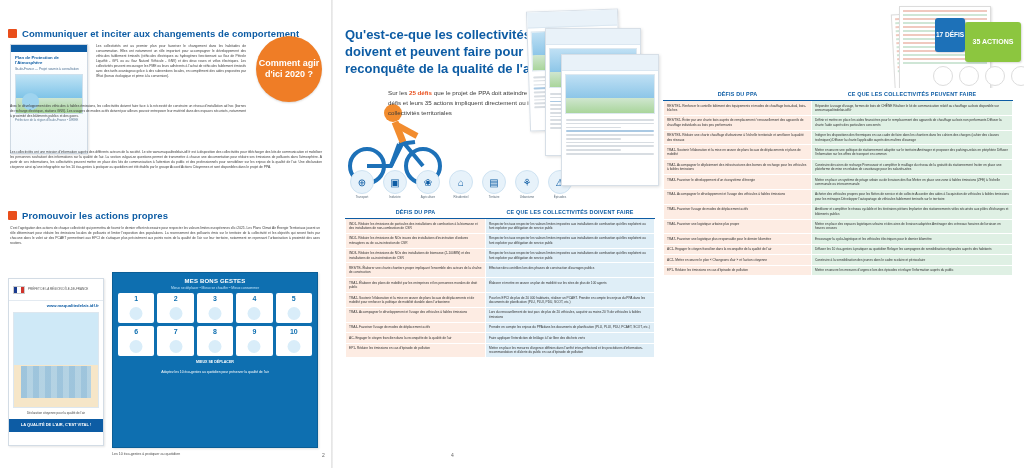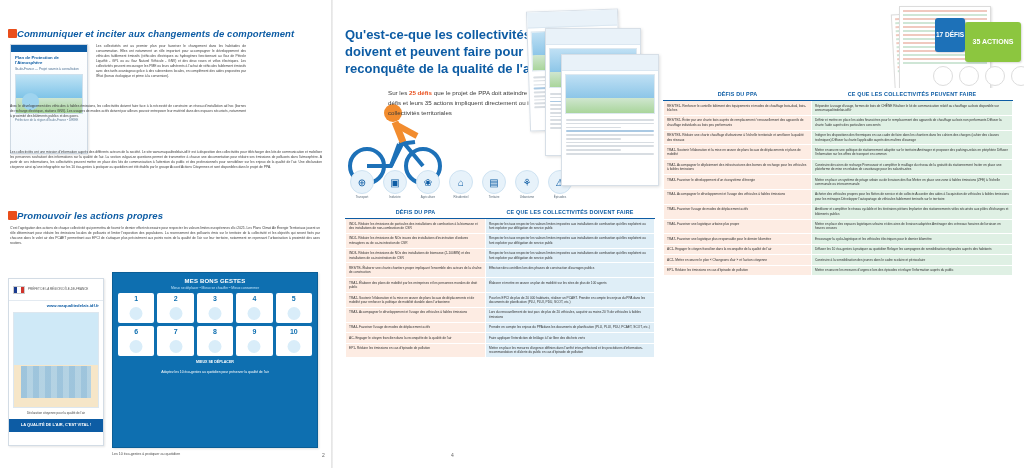--- a/index.html
+++ b/index.html
@@ -15,23 +15,22 @@
     width: 1024px; height: 468px;
     background: #ffffff;
   }
   
   .spread-left {
     position: absolute; left: 0; top: 0; width: 332px; height: 468px;
     background: #ffffff;
     border-right: 1px solid #e6e6e6;
   }
   .sec-head {
-    display: flex; align-items: center; 
+    display: flex; align-items: center; gap: 5px;
     padding-left: 8px;
-    font-style: italic;
   }
   .sec-head .bullet {
     width: 9px; height: 9px; background: #e94e1b; border-radius: 1px; flex: 0 0 auto;
   }
   .sec-head .sec-title {
     color: #0d5ca4; font-weight: bold; font-size: 9.5px; letter-spacing: .1px;
   }
   #sec1 { position: absolute; top: 28px; left: 0; }
   #sec2 { position: absolute; top: 210px; left: 0; }
 
@@ -235,20 +234,21 @@
     </div>
 
     <div class="booklet-cover">
       <div class="bc-band"></div>
       <div class="bc-title">Plan de Protection de l'Atmosphère</div>
       <div class="bc-sub">Île-de-France — Projet soumis à consultation</div>
       <div class="bc-img"></div>
       <div class="bc-foot">Préfecture de la région d'Île-de-France • DRIEE</div>
     </div>
 
+    <div class="orange-badge">Comment agir d'ici 2020 ?</div>
 
     <div class="body-col" id="body1a">Les collectivités ont au premier plan pour favoriser le changement dans les habitudes de consommation. Elles ont notamment un rôle important pour accompagner le développement des véhicules faiblement émissifs (véhicules électriques ou hydrogènes fonctionnant au Gaz de Pétrole Liquéfié - GPL ou au Gaz Naturel Véhicule - GNV) et des deux roues et vélos électriques. Les collectivités peuvent encourager les PME ou leurs adhérents à l'achat de véhicules faiblement émissifs avec des tarifs avantageux grâce à des subventions locales, en complément des aides proposées par l'État (bonus écologique et prime à la conversion).</div>
     <div class="body-col" id="body1b">Avec le développement des véhicules à faibles émissions, les collectivités doivent faire face à la nécessité de construire un réseau d'installation ad hoc (bornes de recharge électrique, stations GNV). Les usagers de modes actifs doivent par ailleurs pouvoir entreposer leur matériel dans des espaces sécurisés, notamment à proximité des bâtiments publics et des gares.</div>
     <div class="body-col" id="body1c">Les collectivités ont une mission d'information auprès des différents acteurs de la société. Le site www.maqualitedelair-idf.fr est à disposition des collectivités pour télécharger des kits de communication et mobiliser les personnes souhaitant des informations sur la qualité de l'air. La section vulgari-se questions permet de transmettre à chacun une documentation pour réduire ses émissions de polluants dans l'atmosphère. À partir de ces informations, les collectivités peuvent mettre en place des kits de communication à l'attention du public et des professionnels pour sensibiliser sur les enjeux de la qualité de l'air. Une déclaration citoyenne ainsi qu'une infographie sur les 10 éco-gestes à pratiquer au quotidien ont été établis par le groupe Accord Actions Citoyennes et sont disponibles dans le projet de PPA.</div>
 
     <div class="sec-head" id="sec2">
       <span class="bullet"></span>
       <span class="sec-title">Promouvoir les actions propres</span>
     </div>
     <div class="body-col" id="body2">C'est l'agrégation des actions de chaque collectivité qui permettra de fournir le dernier effort nécessaire pour respecter les valeurs limites européennes d'ici 2025. Les Plans Climat Air Énergie Territoriaux jouent un rôle déterminant pour réduire les émissions locales de polluants et limiter l'exposition des populations. La recensement des polluants émis sur le territoire de la collectivité et les objectifs qui seront fixés par chacune dans le volet air des PCAET permettront aux EPCI de s'attaquer plus précisément aux points noirs de la qualité de l'air sur leur territoire, notamment en repensant l'urbanisation à proximité des axes routiers.</div>

